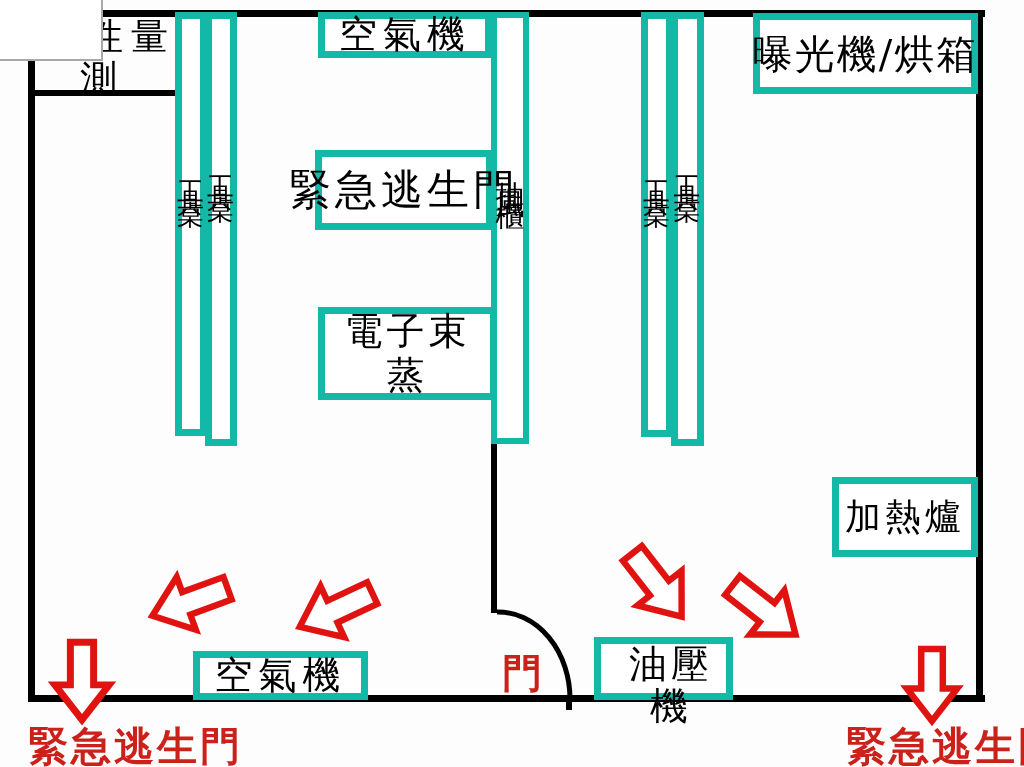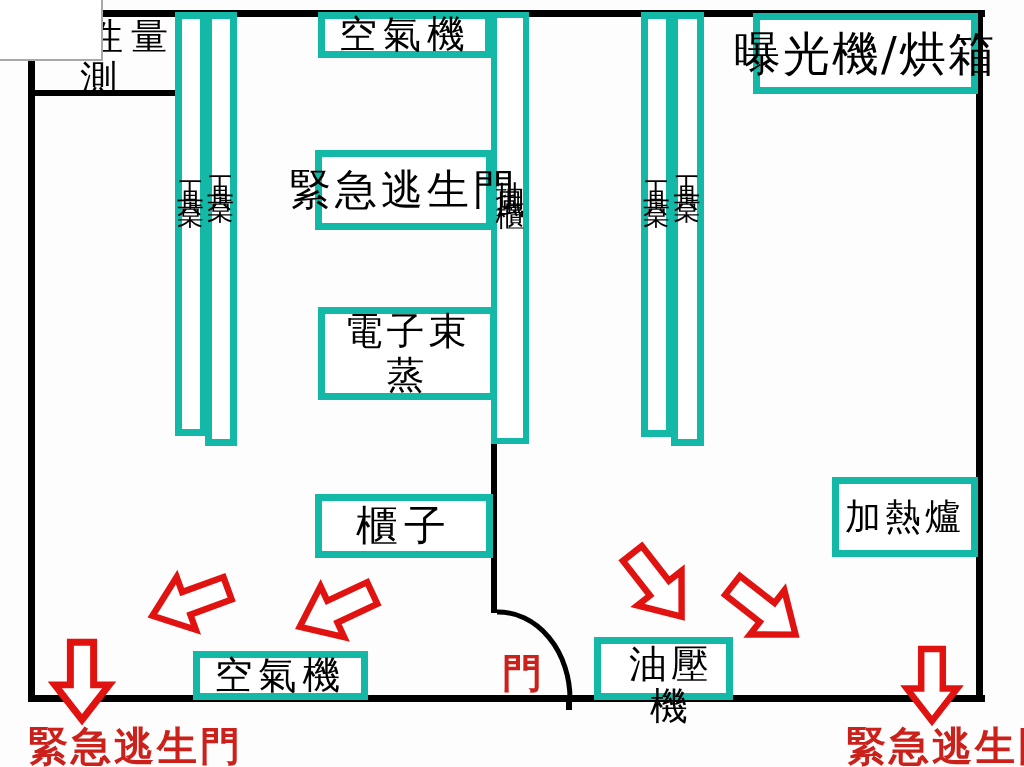--- a/index.html
+++ b/index.html
@@ -52,21 +52,21 @@
   <div class="room-text" style="left:86px;top:12px;">性量</div>
   <div class="room-text" style="left:80px;top:54px;">測</div>
 
   <div id="cover-box"></div>
 
   <div class="box" style="left:318px;top:12px;width:174px;height:46px;">
     <span class="lbl">空氣機</span>
   </div>
 
   <div class="box" style="left:753px;top:13px;width:225px;height:81px;">
-    <span class="lbl" style="letter-spacing:2px;font-size:47px;">曝光機/烘箱</span>
+    <span class="lbl" style="letter-spacing:2px;font-size:40px;">曝光機/烘箱</span>
   </div>
 
   <div class="box vcol" style="left:175px;top:12px;width:32px;height:424px;padding-top:140px;">
     <span class="vtext">工具桌</span>
   </div>
   <div class="box vcol" style="left:205px;top:12px;width:32px;height:434px;padding-top:135px;">
     <span class="vtext">工具桌</span>
   </div>
 
   <div class="box vcol" style="left:641px;top:12px;width:32px;height:425px;padding-top:140px;">
@@ -81,23 +81,20 @@
   </div>
 
   <div class="box" style="left:315px;top:150px;width:178px;height:80px;">
     <span class="lbl" style="font-size:42px;letter-spacing:4px;">緊急逃生門</span>
   </div>
 
   <div class="box" style="left:318px;top:307px;width:179px;height:93px;flex-direction:column;gap:48px;">
     <span class="two-line">電子束蒸</span>
   </div>
 
-  <div class="box" style="left:315px;top:494px;width:178px;height:64px;">
-    <span class="lbl" style="font-size:42px;">櫃子</span>
-  </div>
 
   <div class="box" style="left:832px;top:477px;width:146px;height:80px;">
     <span class="lbl" style="font-size:36px;letter-spacing:4px;">加熱爐</span>
   </div>
 
   <div class="box" style="left:193px;top:651px;width:175px;height:49px;">
     <span class="lbl">空氣機</span>
   </div>
 
   <div class="box" id="hydraulic-box" style="left:594px;top:637px;width:139px;height:63px;flex-direction:column;justify-content:flex-start;padding-left:15px;">

